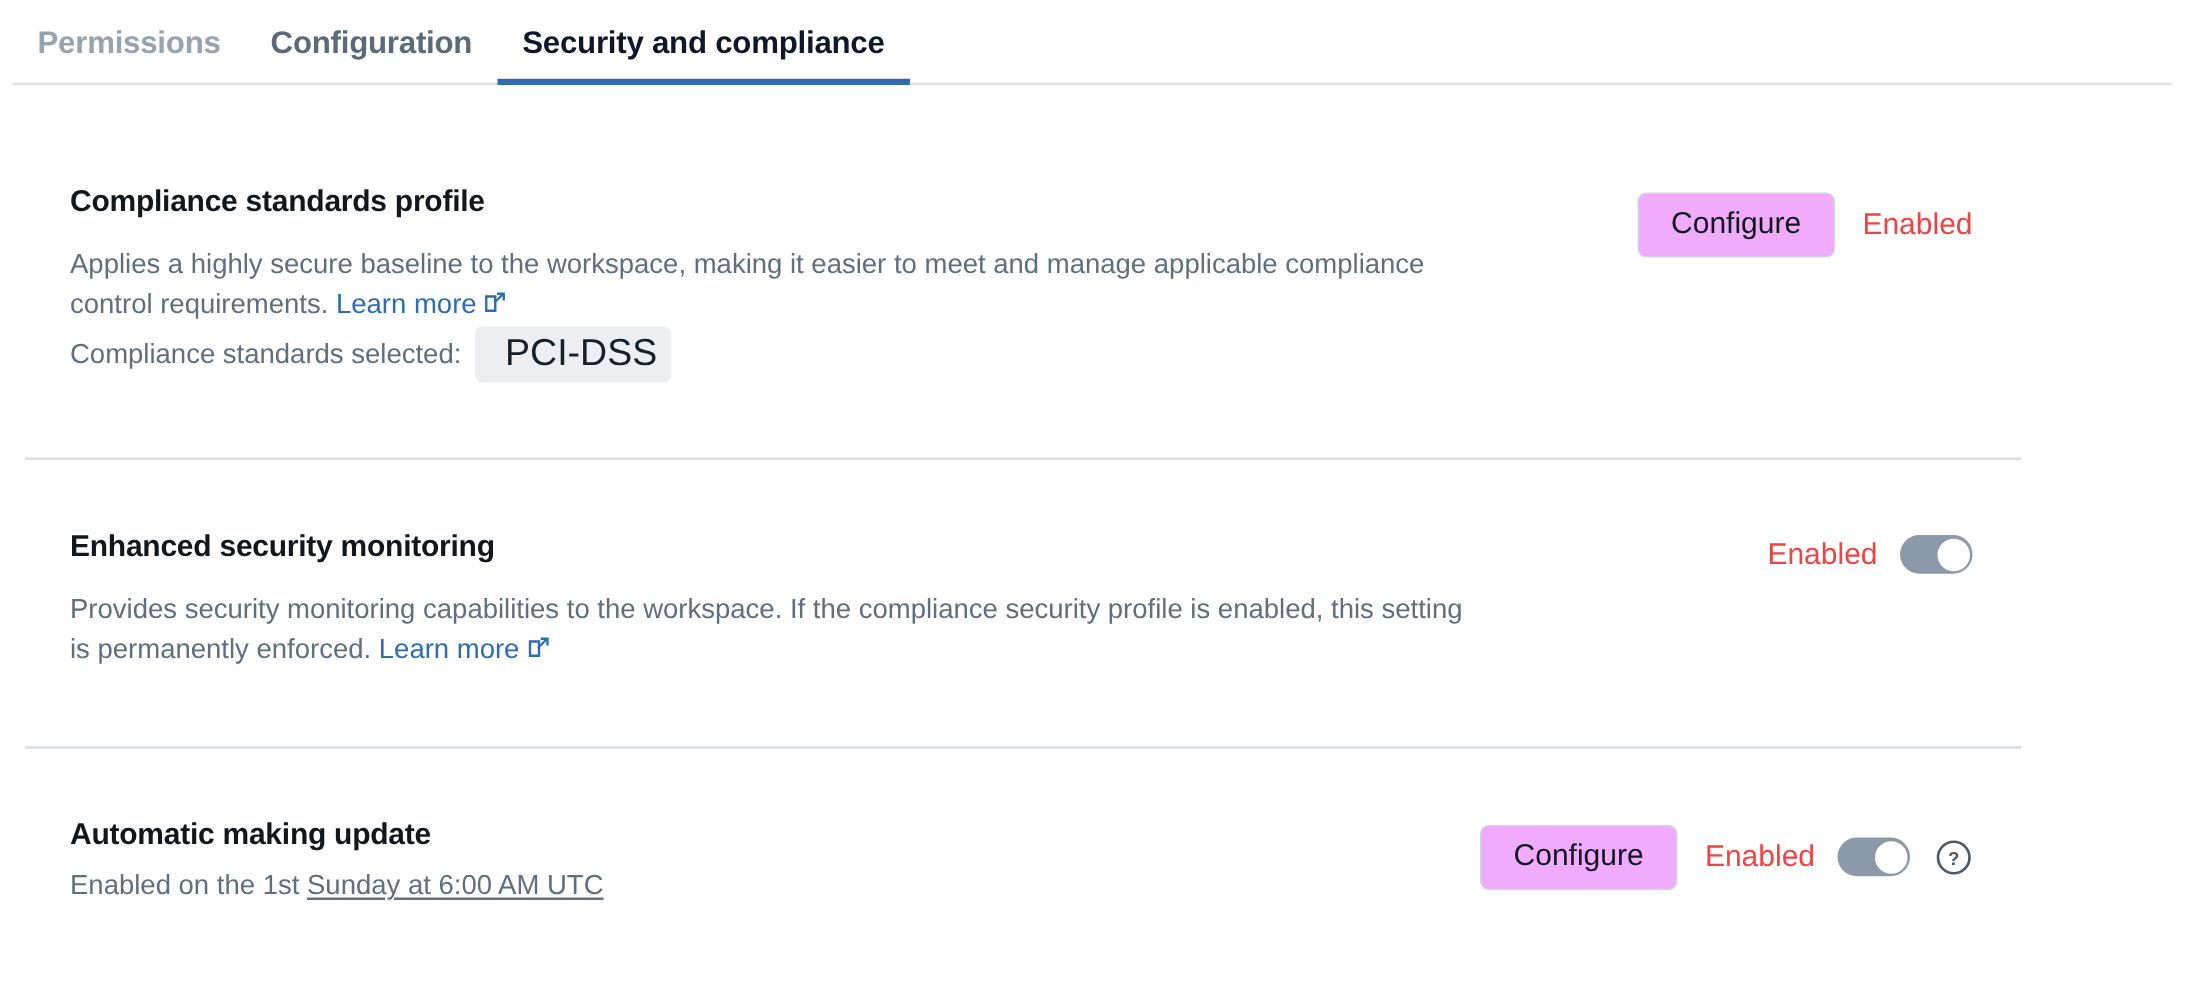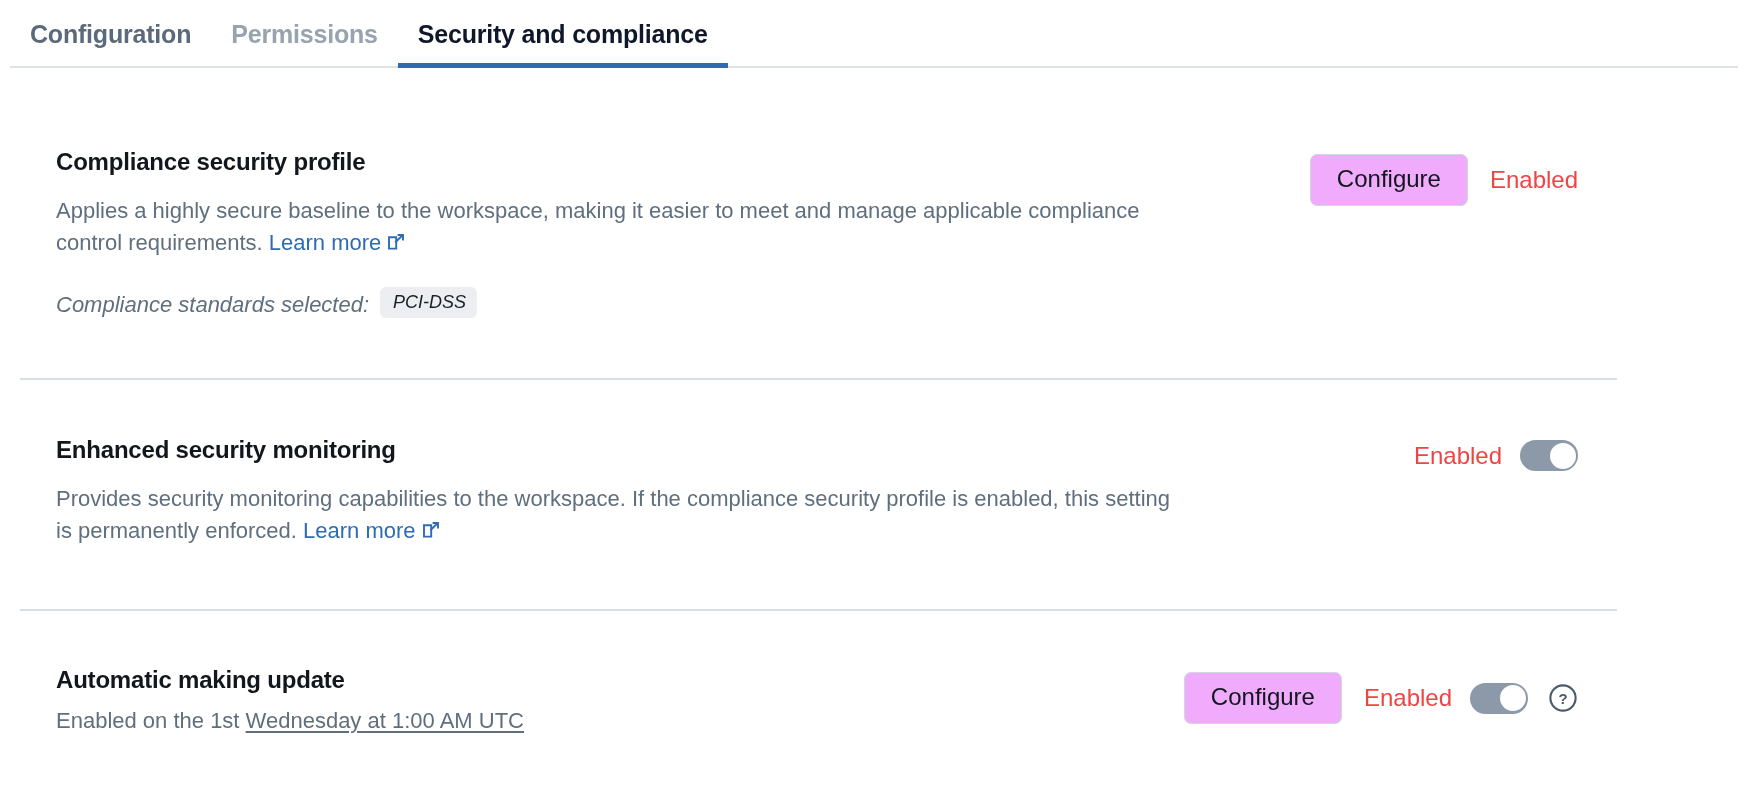--- a/index.html
+++ b/index.html
@@ -121,34 +121,32 @@
     white-space: nowrap;
     cursor: pointer;
     margin-top: 16px;
   }
   .ext-icon {
     display: inline-block;
     vertical-align: -2px;
     margin-left: 5px;
   }
   .standards-row {
-    margin-top: 26px;
-    display: flex;
-    align-items: flex-end;
+    display: flex;
+    align-items: center;
     font-size: 22px;
     color: #5f6f7e;
-    font-style: italic;
   }
   .badge {
     margin-left: 11px;
     background: #eceef1;
     color: #16202a;
     border-radius: 6px;
-    padding: 5px 11px 6px 13px;
-    font-size: 18px;
+    padding: 5px 11px 6px 24px;
+    font-size: 30px;
     line-height: 1.15;
   }
   .underlined {
     text-decoration: underline;
     text-underline-offset: 3px;
     text-decoration-thickness: 1.5px;
     color: #5f6f7e;
     cursor: pointer;
   }
 
@@ -205,31 +203,31 @@
     height: 30px;
     flex: 0 0 auto;
     cursor: pointer;
   }
 </style>
 </head>
 <body>
 
 <div class="tabbar">
   <div class="tabbar-rule"></div>
+  <button class="tab muted">Permissions</button>
   <button class="tab">Configuration</button>
-  <button class="tab muted">Permissions</button>
   <button class="tab active">Security and compliance</button>
 </div>
 
 <div class="content">
 
   <div class="section sec-1">
     <div class="section-inner">
       <div class="left-col">
-        <h2 class="sec-title">Compliance security profile</h2>
+        <h2 class="sec-title">Compliance standards profile</h2>
         <p class="sec-desc">
           <span>Applies a highly secure baseline to the workspace, making it easier to meet and manage applicable compliance control requirements. </span><a class="learn-more" href="#"><span>Learn more</span><span class="ext-icon"><svg width="20" height="20" viewBox="0 0 20 20" fill="none" xmlns="http://www.w3.org/2000/svg">
                   <path d="M3 5.2 H10.2 V16.6 H3 Z" stroke="#2d6cb5" stroke-width="1.9" fill="none"></path>
                   <path d="M9.3 10.2 L16.6 3.2" stroke="#2d6cb5" stroke-width="1.9"></path>
                   <path d="M11.6 3.0 H17.0 V8.4" stroke="#2d6cb5" stroke-width="1.9" fill="none"></path>
                 </svg></span></a>
         </p>
         <div class="standards-row">
           <span>Compliance standards selected:</span>
           <span class="badge">PCI-DSS</span>
@@ -265,21 +263,21 @@
     </div>
     <div class="sec-2-gap"></div>
     <div class="divider"></div>
   </div>
 
   <div class="section sec-3">
     <div class="section-inner">
       <div class="left-col">
         <h2 class="sec-title">Automatic making update</h2>
         <p class="sec-desc">
-          <span>Enabled on the 1st </span><span class="underlined">Wednesday at 1:00 AM UTC</span>
+          <span>Enabled on the 1st </span><span class="underlined">Sunday at 6:00 AM UTC</span>
         </p>
       </div>
       <div class="right-col">
         <button class="btn">Configure</button>
         <span class="status-text">Enabled</span>
         <div class="toggle">
           <div class="knob"></div>
         </div>
         <span class="help-icon">
           <svg width="30" height="30" viewBox="0 0 30 30" xmlns="http://www.w3.org/2000/svg">

